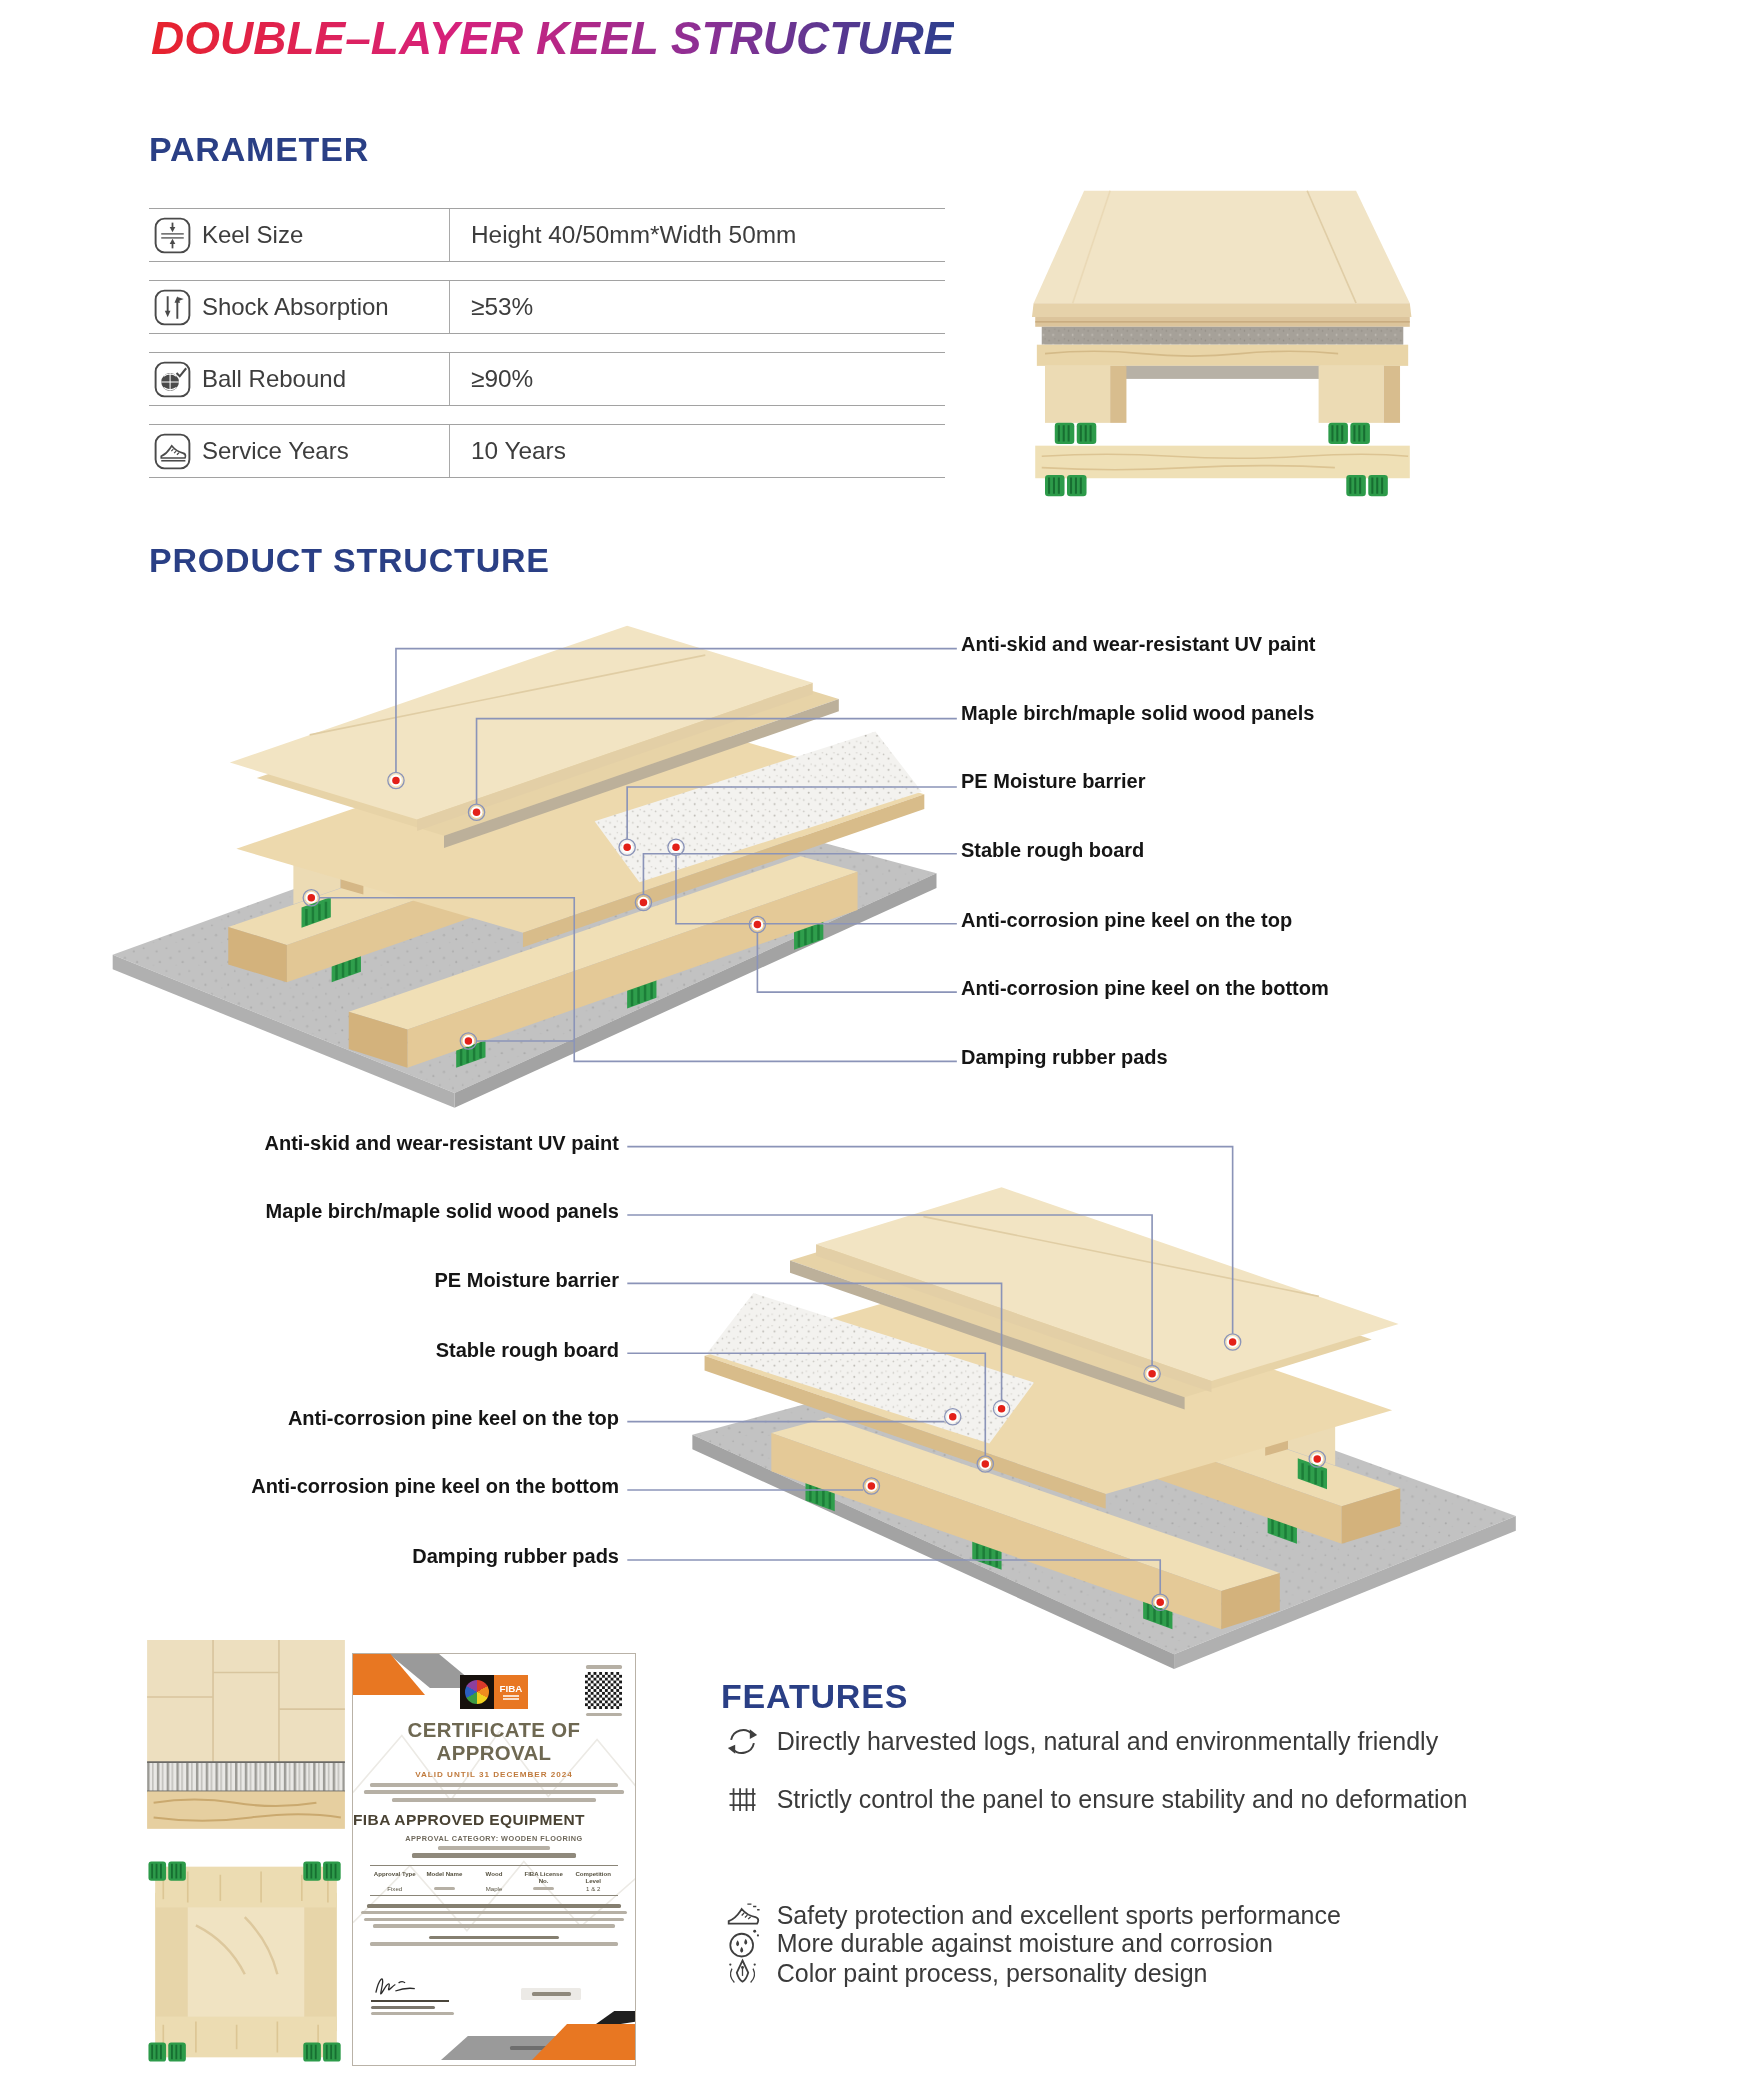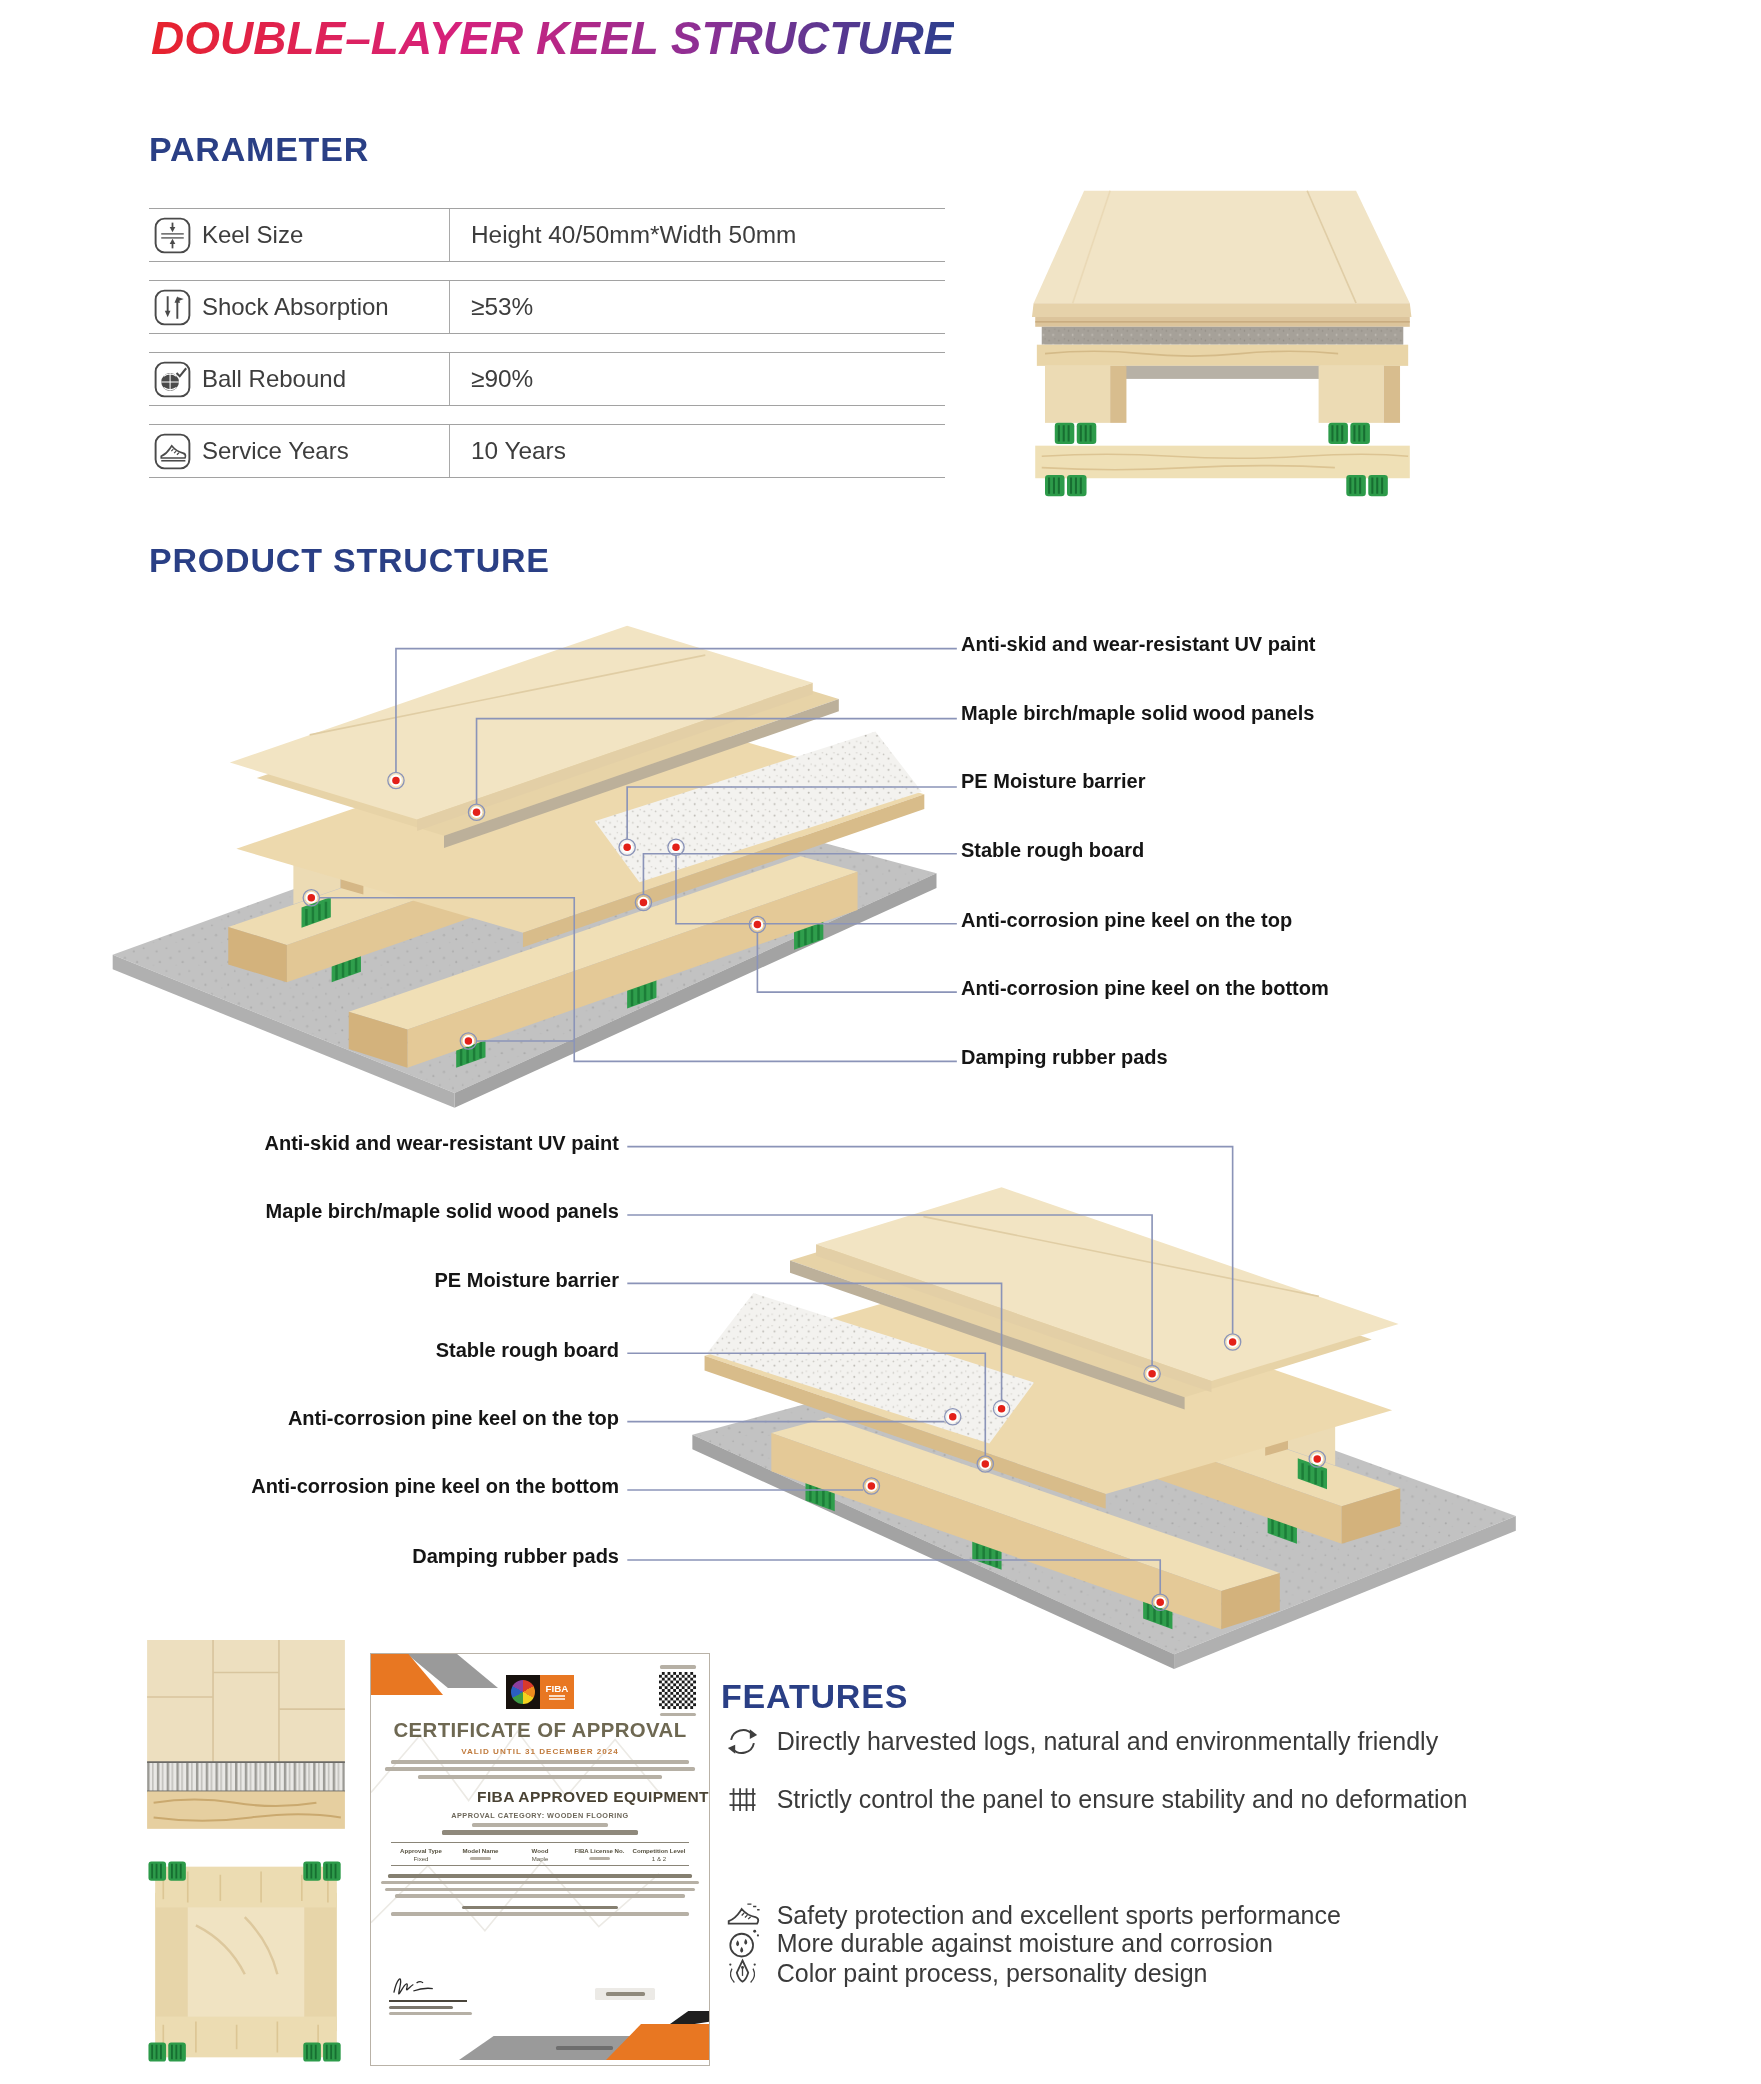--- a/index.html
+++ b/index.html
@@ -37,21 +37,21 @@
   .dlabel.rightcol{left:961px;}
   .dlabel.leftcol{left:49px;width:570px;text-align:right;}
 
   
   .feat{position:absolute;left:723px;display:flex;align-items:center;gap:14.7px;height:41px;}
   .feat .ftext{font-size:25px;color:#3a3a3a;white-space:nowrap;}
   .ficon{width:39px;height:39px;flex:0 0 auto;}
 
   
   #cert{
-    left:370px;top:1653px;width:340px;height:413px;background:#fff;
+    left:352px;top:1653px;width:284px;height:413px;background:#fff;
     border:0.8px solid #b9b2a7;box-sizing:border-box;overflow:hidden;
   }
   .cert-bg{position:absolute;left:0;top:0;z-index:0;}
   .cert-inner{position:relative;z-index:2;}
   .cert-tl-gray{position:absolute;top:0;left:36px;width:91px;height:34px;background:#9a9a9a;
     clip-path:polygon(0 0,55% 0,100% 100%,45% 100%);z-index:1;}
   .cert-tl-orange{position:absolute;top:0;left:0;width:72px;height:41px;background:#e87722;
     clip-path:polygon(0 0,52% 0,100% 100%,0 100%);z-index:2;}
   .qr{position:absolute;top:18px;right:13px;width:37px;height:37px;z-index:3;
     background-image:repeating-conic-gradient(#1a1a1a 0 25%,#fff 0 50%);background-size:5.7px 5.7px;}
@@ -59,21 +59,21 @@
   .cert-logo-row{padding-top:21px;display:flex;justify-content:center;}
   .fiba-black{width:34px;height:34px;background:#17110d;display:flex;align-items:center;justify-content:center;}
   .fiba-globe{width:24.4px;height:24.4px;border-radius:50%;
     background:conic-gradient(#d93a2b 0 60deg,#f08c1e 60deg 120deg,#f2d21f 120deg 180deg,#3d9b44 180deg 240deg,#2b5fc0 240deg 300deg,#8b3f9e 300deg 360deg);}
   .fiba-orange{width:34px;height:34px;background:#e87722;color:#fff;display:flex;flex-direction:column;
     align-items:center;justify-content:center;font-weight:700;font-size:9.8px;line-height:1;}
   .fiba-sub{width:16.3px;height:1.6px;background:rgba(255,255,255,.75);margin-top:1.6px;}
   .cert-title{margin-top:9.8px;text-align:center;font-size:20.4px;font-weight:700;color:#6e6852;letter-spacing:0.4px;}
   .cert-valid{margin-top:5.7px;text-align:center;font-size:8.1px;font-weight:700;color:#c07a3c;letter-spacing:1px;}
   .blur{background:#b6b0a5;border-radius:1.6px;height:4.1px;margin:3.3px auto;}
-  .cert-eq{margin-top:9px;text-align:right;font-size:15.5px;font-weight:800;color:#494233;letter-spacing:0.4px;}
+  .cert-eq{margin-top:9px;text-align:left;font-size:15.5px;font-weight:800;color:#494233;letter-spacing:0.4px;}
   .cert-cat{margin-top:4.9px;text-align:center;font-size:7.3px;font-weight:700;color:#6d675a;letter-spacing:0.5px;}
   .cert-table{width:88%;margin:7.3px auto 0;border-top:0.8px solid #8a8578;border-bottom:0.8px solid #8a8578;padding:2.4px 0;}
   .ct-row{display:flex;}
   .ct-cell{flex:1;text-align:center;font-size:6.1px;line-height:1.15;color:#55503f;padding:0.8px 0.8px;}
   .ct-head{font-weight:700;}
   .cert-sig{position:absolute;left:18px;bottom:50px;z-index:3;}
   .sig-line{width:78px;height:1.6px;background:#4a453b;margin-top:-3.3px;}
   .date-box{position:absolute;right:54px;bottom:65px;width:60px;height:12.2px;background:#eceae6;border-radius:1.6px;z-index:3;
     display:flex;align-items:center;justify-content:center;}
   .band-gray{position:absolute;bottom:4.9px;left:88px;right:0;height:24.4px;background:#9a9a9a;z-index:2;

